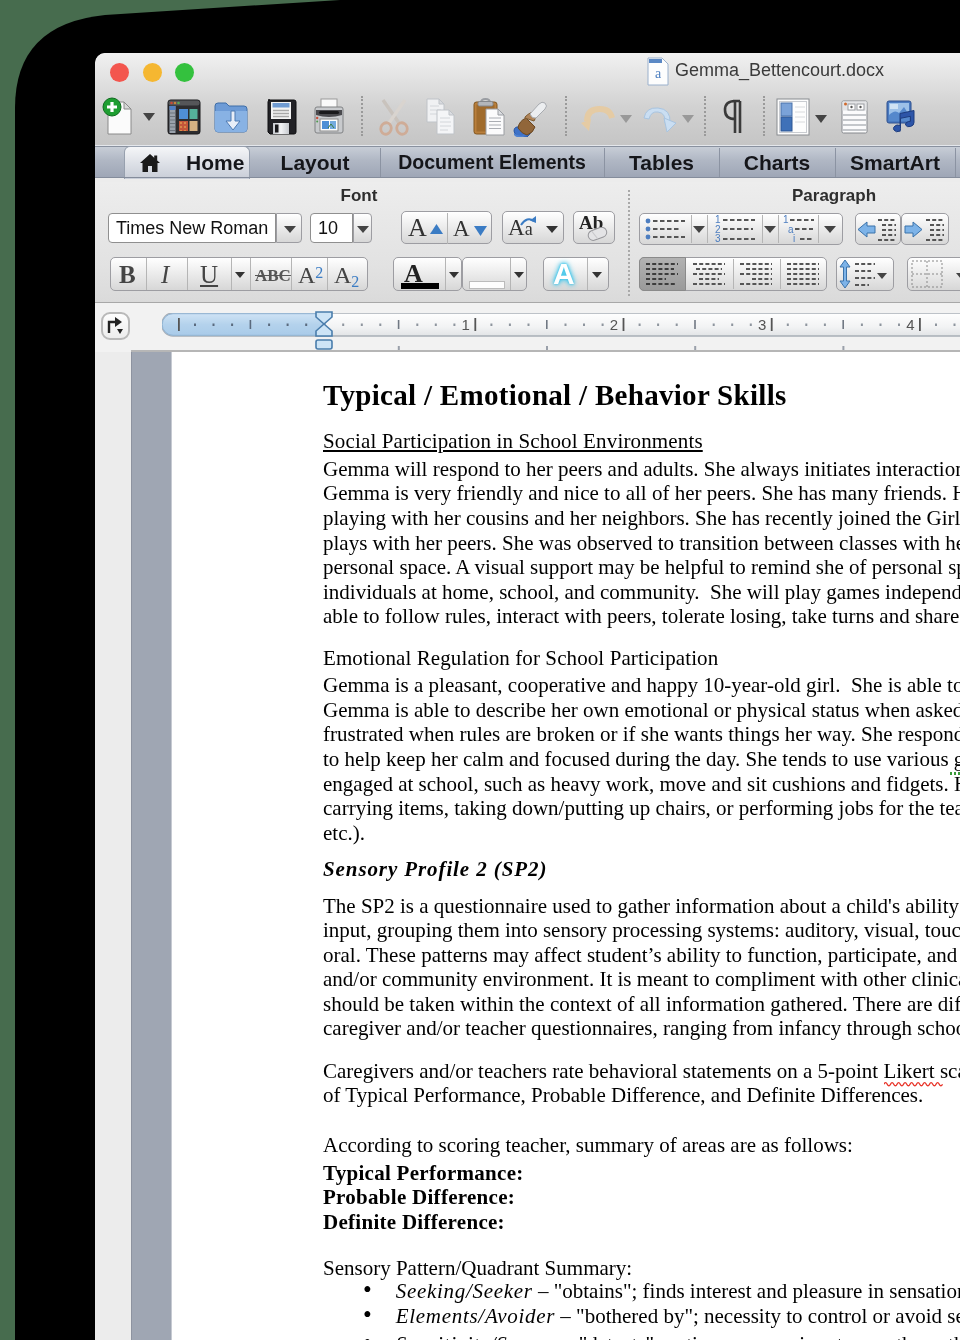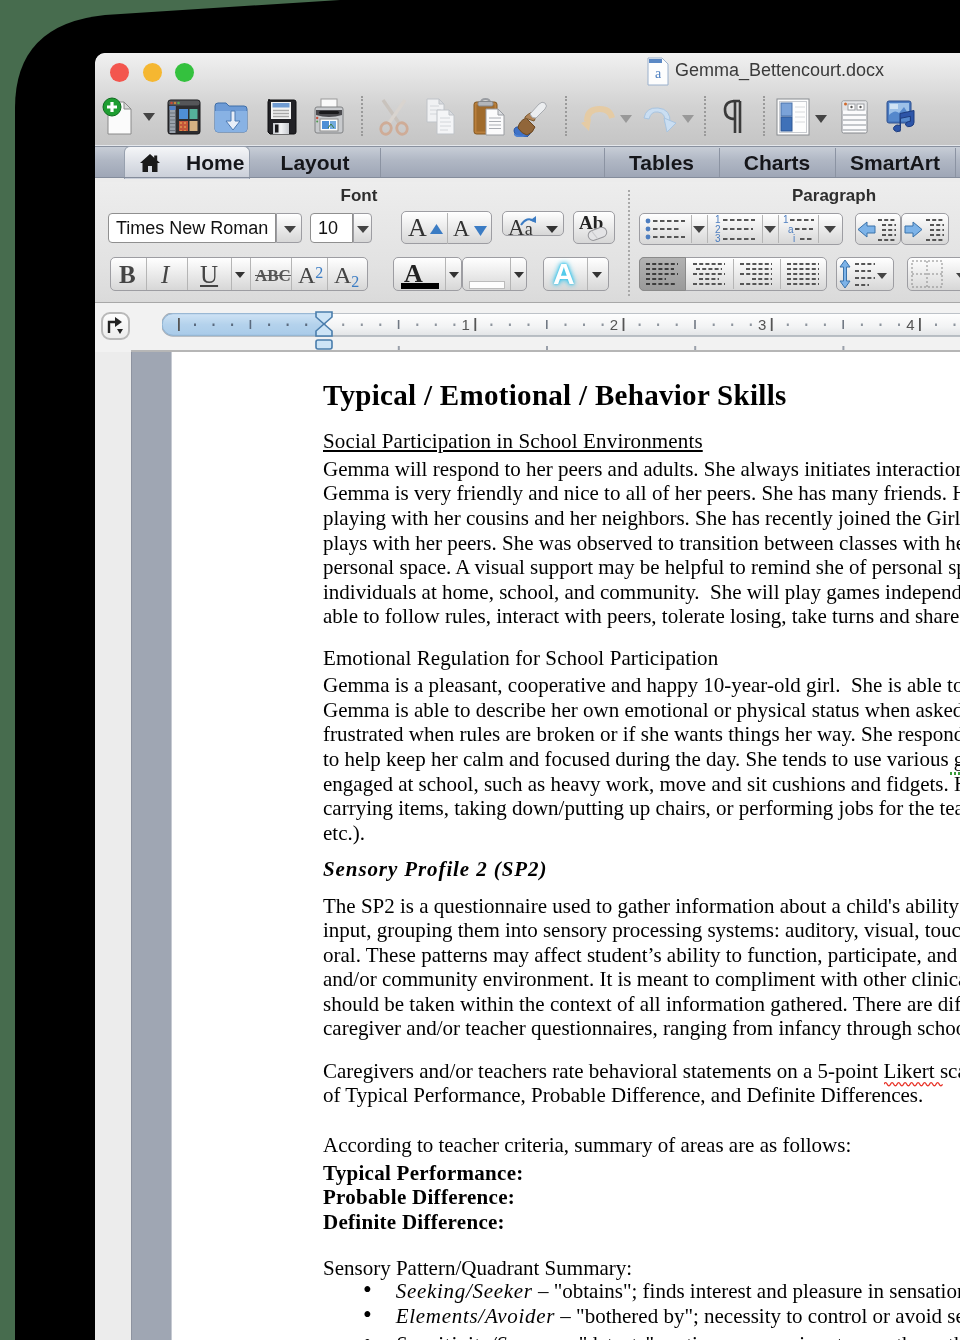--- a/index.html
+++ b/index.html
@@ -191,20 +191,21 @@
       <path d="M14,34 q-4,2 -6,-1 t3,-5 l3,0.5 v-12 l14,-3 v12 q0,3 -3.5,4 t-5,-1.5 q-0.5,-2.5 3,-3.5 l2,-0.2 v-5 l-10,2 v10 q0,2 -0.5,3 z" fill="#2d55a8" stroke="#1d3c7e"></path>
     </svg></div>
   </div>
   <div id="tabbar">
     <div id="hometab"></div>
     <div class="tab" id="t-home" style="left:44px;width:126px;text-align:left;"><svg width="22" height="20" viewBox="0 0 22 20" style="vertical-align:-3px;">
           <path d="M11,1 L21,10 h-2.5 v9 h-5.5 v-6 h-4 v6 h-5.5 v-9 h-2.5 z" fill="#1a1a1a"></path>
           <rect x="15.2" y="2.5" width="3" height="5" fill="#1a1a1a"></rect>
         </svg><span style="margin-left:25px;">Home</span></div>
     <div class="tab" style="left:155px;width:130px;">Layout</div>
+    <div class="tab" style="left:285px;width:224px;font-size:19.5px;">Document Elements</div>
     <div class="tab" style="left:509px;width:115px;">Tables</div>
     <div class="tab" style="left:624px;width:116px;">Charts</div>
     <div class="tab" style="left:740px;width:120px;">SmartArt</div>
     <div class="tsep" style="left:285px;"></div>
     <div class="tsep" style="left:509px;"></div>
     <div class="tsep" style="left:624px;"></div>
     <div class="tsep" style="left:740px;"></div>
     <div class="tsep" style="left:860px;"></div>
   </div>
   <div id="ribbon">
@@ -224,21 +225,21 @@
       <div style="position:absolute;left:45px;top:1px;width:1px;height:31px;background:#b5b5b5;"></div>
       <span style="position:absolute;left:6px;top:1px;font-family:'Liberation Serif';font-size:26px;color:#333;">A</span>
       <svg width="13" height="10" viewBox="0 0 13 10" style="position:absolute;left:28px;top:12px;">
           <path d="M6.5,0 L13,10 H0 z" fill="#3b7cc4"></path>
         </svg>
       <span style="position:absolute;left:51px;top:4px;font-family:'Liberation Serif';font-size:23px;color:#333;">A</span>
       <svg width="13" height="10" viewBox="0 0 13 10" style="position:absolute;left:72px;top:14px;">
           <path d="M6.5,10 L13,0 H0 z" fill="#3b7cc4"></path>
         </svg>
     </div>
-    <div class="rbtn" style="left:407px;top:29px;width:62px;height:25px;font-family:'Liberation Serif';font-size:23px;color:#333;padding:3px 0 0 5px;">A<span style="font-size:18px;">a</span><svg width="17" height="11" viewBox="0 0 17 11" style="position:absolute;left:17px;top:3px;">
+    <div class="rbtn" style="left:407px;top:29px;width:62px;height:33px;font-family:'Liberation Serif';font-size:23px;color:#333;padding:3px 0 0 5px;">A<span style="font-size:18px;">a</span><svg width="17" height="11" viewBox="0 0 17 11" style="position:absolute;left:17px;top:3px;">
           <path d="M1,10 q6,-9 13,-4" fill="none" stroke="#3b7cc4" stroke-width="2"></path>
           <path d="M16,1 v7 l-6,-2.5 z" fill="#3b7cc4"></path>
         </svg><span class="dar" style="position:absolute;left:43px;top:14px;border-left-width:6px;border-right-width:6px;border-top-width:7px;border-top-color:#333;"></span></div>
     <div class="rbtn" style="left:478px;top:29px;width:42px;height:33px;font-family:'Liberation Serif';font-size:19px;font-weight:bold;color:#222;padding:0 0 0 5px;">Ab<svg width="24" height="15" viewBox="0 0 24 15" style="position:absolute;left:13px;top:15px;">
           <rect x="1" y="2" width="19" height="10" rx="5" transform="rotate(-20 10 7)" fill="#e4e4e6" stroke="#96969a"></rect>
           <path d="M6,2.5 l3,9" stroke="#c9c9cc" transform="rotate(-20 10 7)"></path>
         </svg></div>
 
     <div class="rbtn" style="left:15px;top:75px;width:258px;height:34px;"></div>
     <div style="position:absolute;left:51px;top:76px;width:1px;height:32px;background:#b5b5b5;"></div>
@@ -503,21 +504,21 @@
       <div class="ln" style="left:151px;top:541.5px;">The SP2 is a questionnaire used to gather information about a child's ability to</div>
       <div class="ln" style="left:151px;top:566px;">input, grouping them into sensory processing systems: auditory, visual, touch</div>
       <div class="ln" style="left:151px;top:590.6px;">oral. These patterns may affect student’s ability to function, participate, and</div>
       <div class="ln" style="left:151px;top:615.1px;">and/or community environment. It is meant to compliment with other clinical</div>
       <div class="ln" style="left:151px;top:639.7px;">should be taken within the context of all information gathered. There are different</div>
       <div class="ln" style="left:151px;top:664.2px;">caregiver and/or teacher questionnaires, ranging from infancy through school</div>
       <div class="ln" style="left:151px;top:706.7px;">Caregivers and/or teachers rate behavioral statements on a 5-point <span id="likert">Likert<svg width="60" height="6" viewBox="0 0 60 6" style="position:absolute;left:1px;bottom:-4.5px;">
               <path d="M0,3.2 q1.6,-3.2 3.25,0 t3.25,0 t3.25,0 t3.25,0 t3.25,0 t3.25,0 t3.25,0 t3.25,0 t3.25,0 t3.25,0 t3.25,0 t3.25,0 t3.25,0 t3.25,0 t3.25,0 t3.25,0 t3.25,0 t3.25,0" fill="none" stroke="#e8352a" stroke-width="1.4"></path>
             </svg></span> scale</div>
       <div class="ln" style="left:151px;top:731.2px;">of Typical Performance, Probable Difference, and Definite Differences.</div>
-      <div class="ln" style="left:151px;top:781.1px;">According to teacher criteria, summary of areas are as follows:</div>
+      <div class="ln" style="left:151px;top:781.1px;">According to scoring teacher, summary of areas are as follows:</div>
       <div class="ln" style="left:151px;top:808.9px;font-weight:bold;letter-spacing:0.28px;">Typical Performance:</div>
       <div class="ln" style="left:151px;top:833.4px;font-weight:bold;letter-spacing:0.28px;">Probable Difference:</div>
       <div class="ln" style="left:151px;top:858px;font-weight:bold;letter-spacing:0.28px;">Definite Difference:</div>
       <div class="ln" style="left:151px;top:903.7px;">Sensory Pattern/Quadrant Summary:</div>
       <div class="ln" style="left:191px;top:927.4px;"><span style="font-size:25px;line-height:0;">•</span><span style="display:inline-block;width:24px;"></span><span style="font-style:italic;letter-spacing:0.7px;">Seeking/Seeker</span> – "obtains"; finds interest and pleasure in sensations</div>
       <div class="ln" style="left:191px;top:952.4px;"><span style="font-size:25px;line-height:0;">•</span><span style="display:inline-block;width:24px;"></span><span style="font-style:italic;letter-spacing:0.7px;">Elements/Avoider</span> – "bothered by"; necessity to control or avoid sensory</div>
       <div class="ln" style="left:191px;top:980px;"><span style="font-size:25px;line-height:0;">•</span><span style="display:inline-block;width:24px;"></span><span style="font-style:italic;letter-spacing:0.7px;">Sensitivity/Sensor</span> – "detects"; notices sensory input more than others</div>
     </div>
   </div>
 </div>

